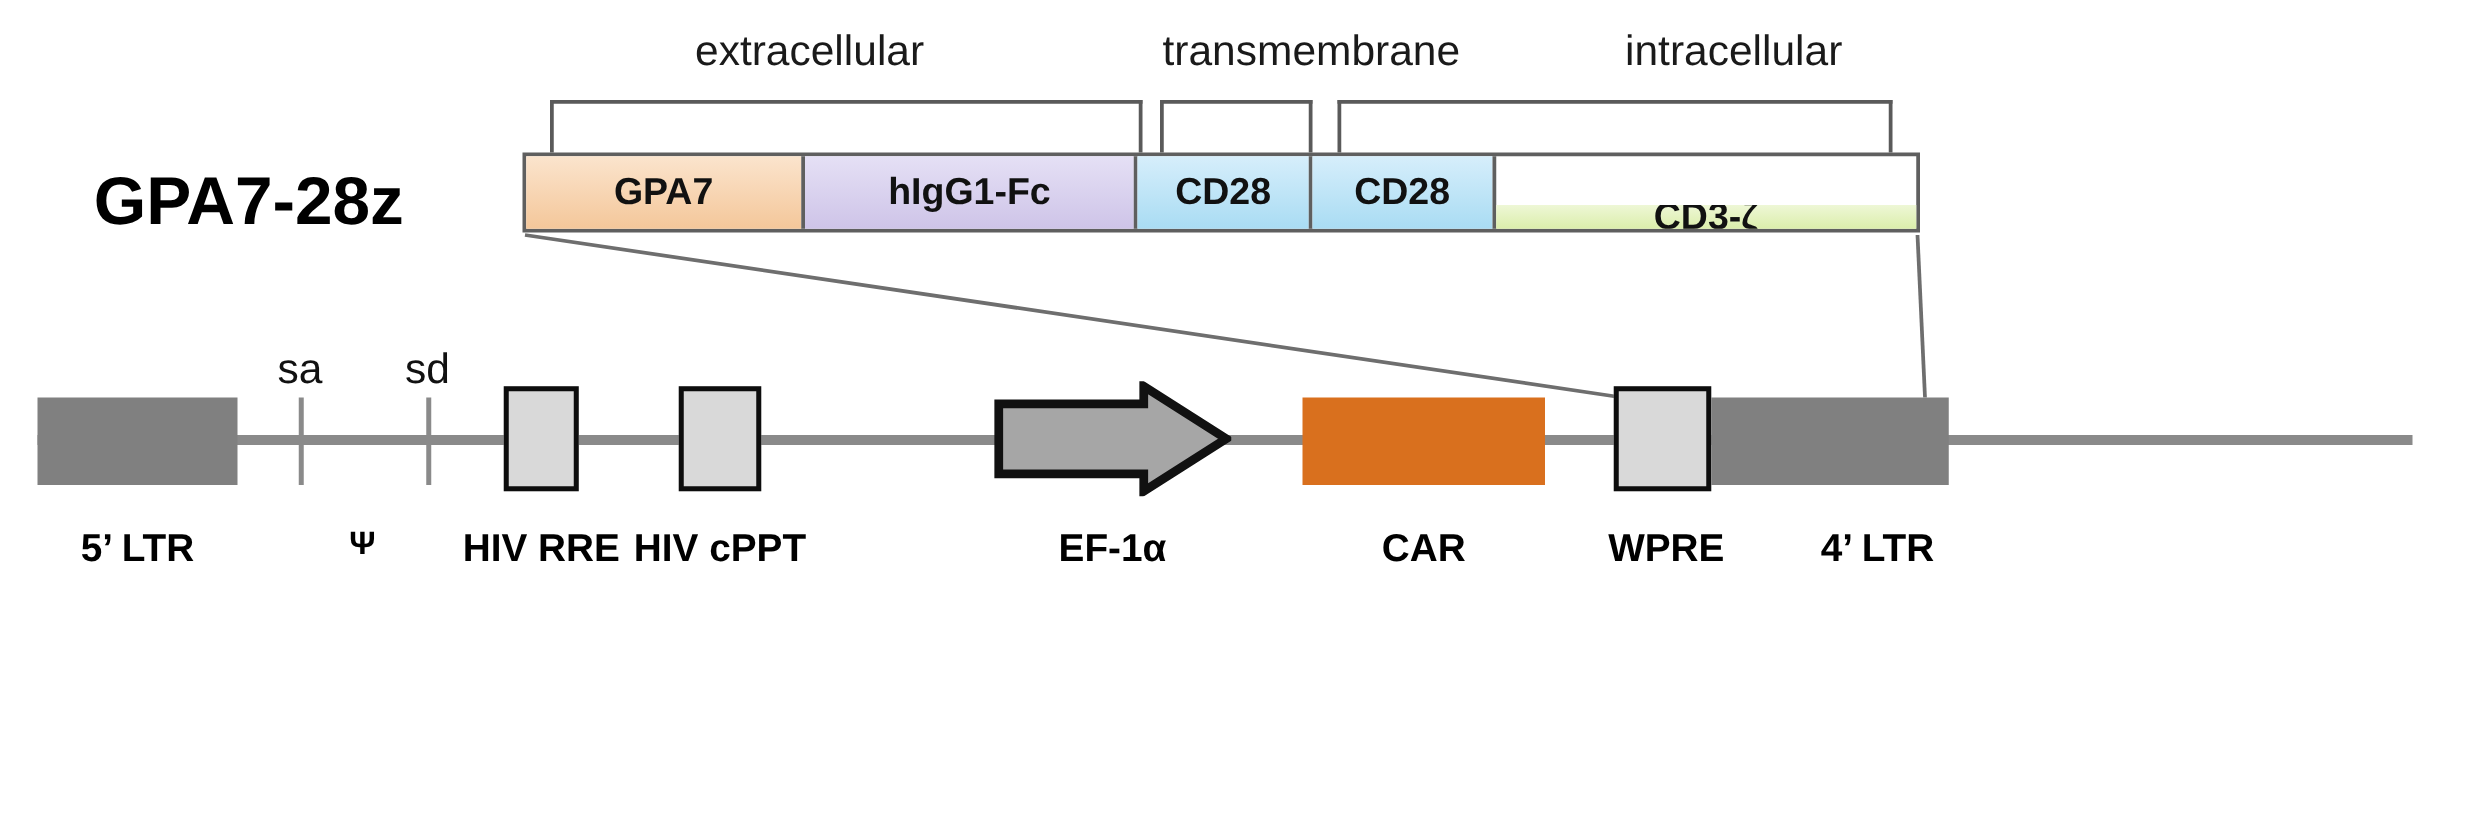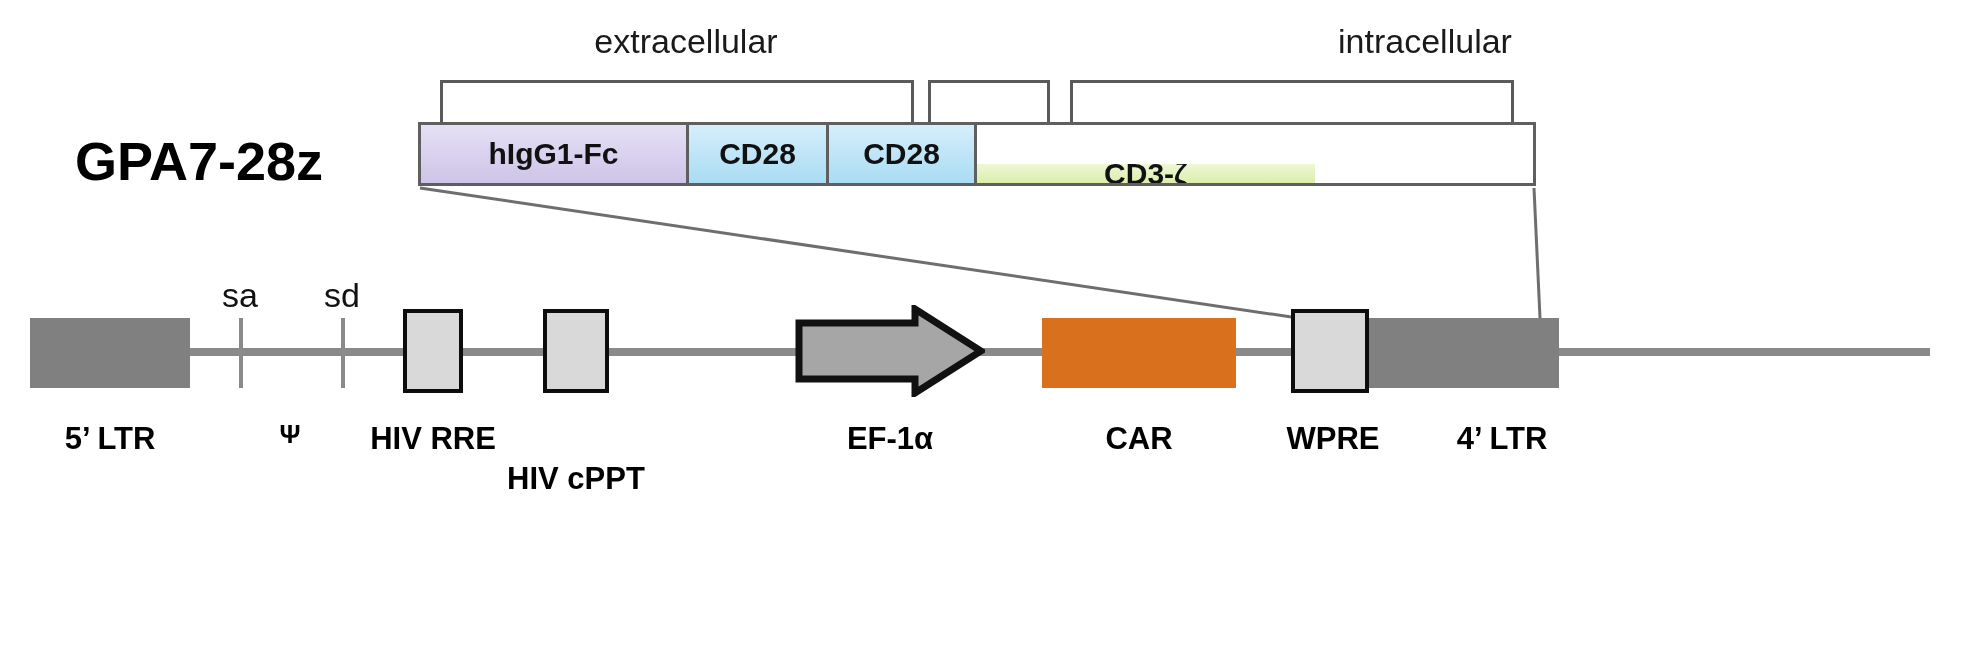--- a/index.html
+++ b/index.html
@@ -12,21 +12,21 @@
   #stage{position:relative;width:1980px;height:664px;}
 
   
   .domain-label{
     position:absolute;
     font-size:34px;
     color:#1a1a1a;
     font-family:"Liberation Sans", sans-serif;
     font-weight:400;
     white-space:nowrap;
-    text-align:center;
+    text-align:left;
     letter-spacing:0px;
   }
 
   
   .bracket{
     position:absolute;
     border-top:3px solid #5a5a5a;
     border-left:3px solid #5a5a5a;
     border-right:3px solid #5a5a5a;
     box-sizing:border-box;
@@ -110,32 +110,34 @@
   
   #connectors{position:absolute;left:0;top:0;pointer-events:none;}
 </style>
 </head>
 <body>
 
 <div id="stage">
 
   <div class="domain-label" style="left:556px;top:22px;width:260px;">extracellular</div>
 
+  <div class="domain-label" style="left:930px;top:22px;width:320px;">transmembrane</div>
 
   <div class="domain-label" style="left:1300px;top:22px;width:250px;">intracellular</div>
 
   <div class="bracket" style="left:440px;top:80px;width:474px;height:44px;"></div>
 
   <div class="bracket" style="left:928px;top:80px;width:122px;height:44px;"></div>
 
   <div class="bracket" style="left:1070px;top:80px;width:444px;height:44px;"></div>
 
   <div id="construct-name" style="left:75px;top:130px;">GPA7-28z</div>
 
   <div id="construct" style="left:418px;top:122px;width:1118px;height:64px;">
+    <div class="seg" style="width:224px;background:linear-gradient(180deg,#fbe4cd 0%,#f4c79a 100%);">GPA7</div>
     <div class="seg" style="width:268px;background:linear-gradient(180deg,#e5e0f5 0%,#cec4e8 100%);">hIgG1-Fc</div>
     <div class="seg" style="width:140px;background:linear-gradient(180deg,#d6eefb 0%,#a9dcf3 100%);">CD28</div>
     <div class="seg" style="width:148px;background:linear-gradient(180deg,#d6eefb 0%,#a9dcf3 100%);">CD28</div>
     <div class="seg" style="width:338px;background:linear-gradient(180deg,#eef7d6 0%,#dbeeab 100%);margin-top:39px;">CD3-ζ</div>
   </div>
 
   <svg id="connectors" width="1980" height="664">
     <line x1="420" y1="188" x2="1298" y2="318" stroke="#6e6e6e" stroke-width="3"></line>
     <line x1="1534" y1="188" x2="1540" y2="318" stroke="#6e6e6e" stroke-width="3"></line>
     <line x1="1298" y1="318" x2="1310" y2="318" stroke="#6e6e6e" stroke-width="3"></line>
@@ -151,21 +153,21 @@
 
   <div class="tick" style="left:341px;top:318px;height:70px;"></div>
   <div class="tick-label" style="left:297px;top:276px;width:90px;">sd</div>
 
   <div class="vlabel" style="left:240px;top:418px;width:100px;font-size:26px;">Ψ</div>
 
   <div class="vbox outlined" style="left:403px;top:309px;width:60px;height:84px;"></div>
   <div class="vlabel" style="left:353px;top:420px;width:160px;">HIV RRE</div>
 
   <div class="vbox outlined" style="left:543px;top:309px;width:66px;height:84px;"></div>
-  <div class="vlabel" style="left:496px;top:420px;width:160px;margin-top:40px;">HIV cPPT</div>
+  <div class="vlabel" style="left:496px;top:420px;width:160px;">HIV cPPT</div>
 
   <svg id="promoter-arrow" style="left:795px;top:305px;" width="190" height="92" viewBox="0 0 190 92">
     <polygon points="4,18 120,18 120,4 186,46 120,88 120,74 4,74" fill="#a6a6a6" stroke="#111111" stroke-width="7" stroke-linejoin="miter"></polygon>
   </svg>
   <div class="vlabel" style="left:790px;top:420px;width:200px;">EF-1α</div>
 
   <div class="vbox orange" style="left:1042px;top:318px;width:194px;height:70px;"></div>
   <div class="vlabel" style="left:1049px;top:420px;width:180px;">CAR</div>
 
   <div class="vbox outlined" style="left:1291px;top:309px;width:78px;height:84px;"></div>

